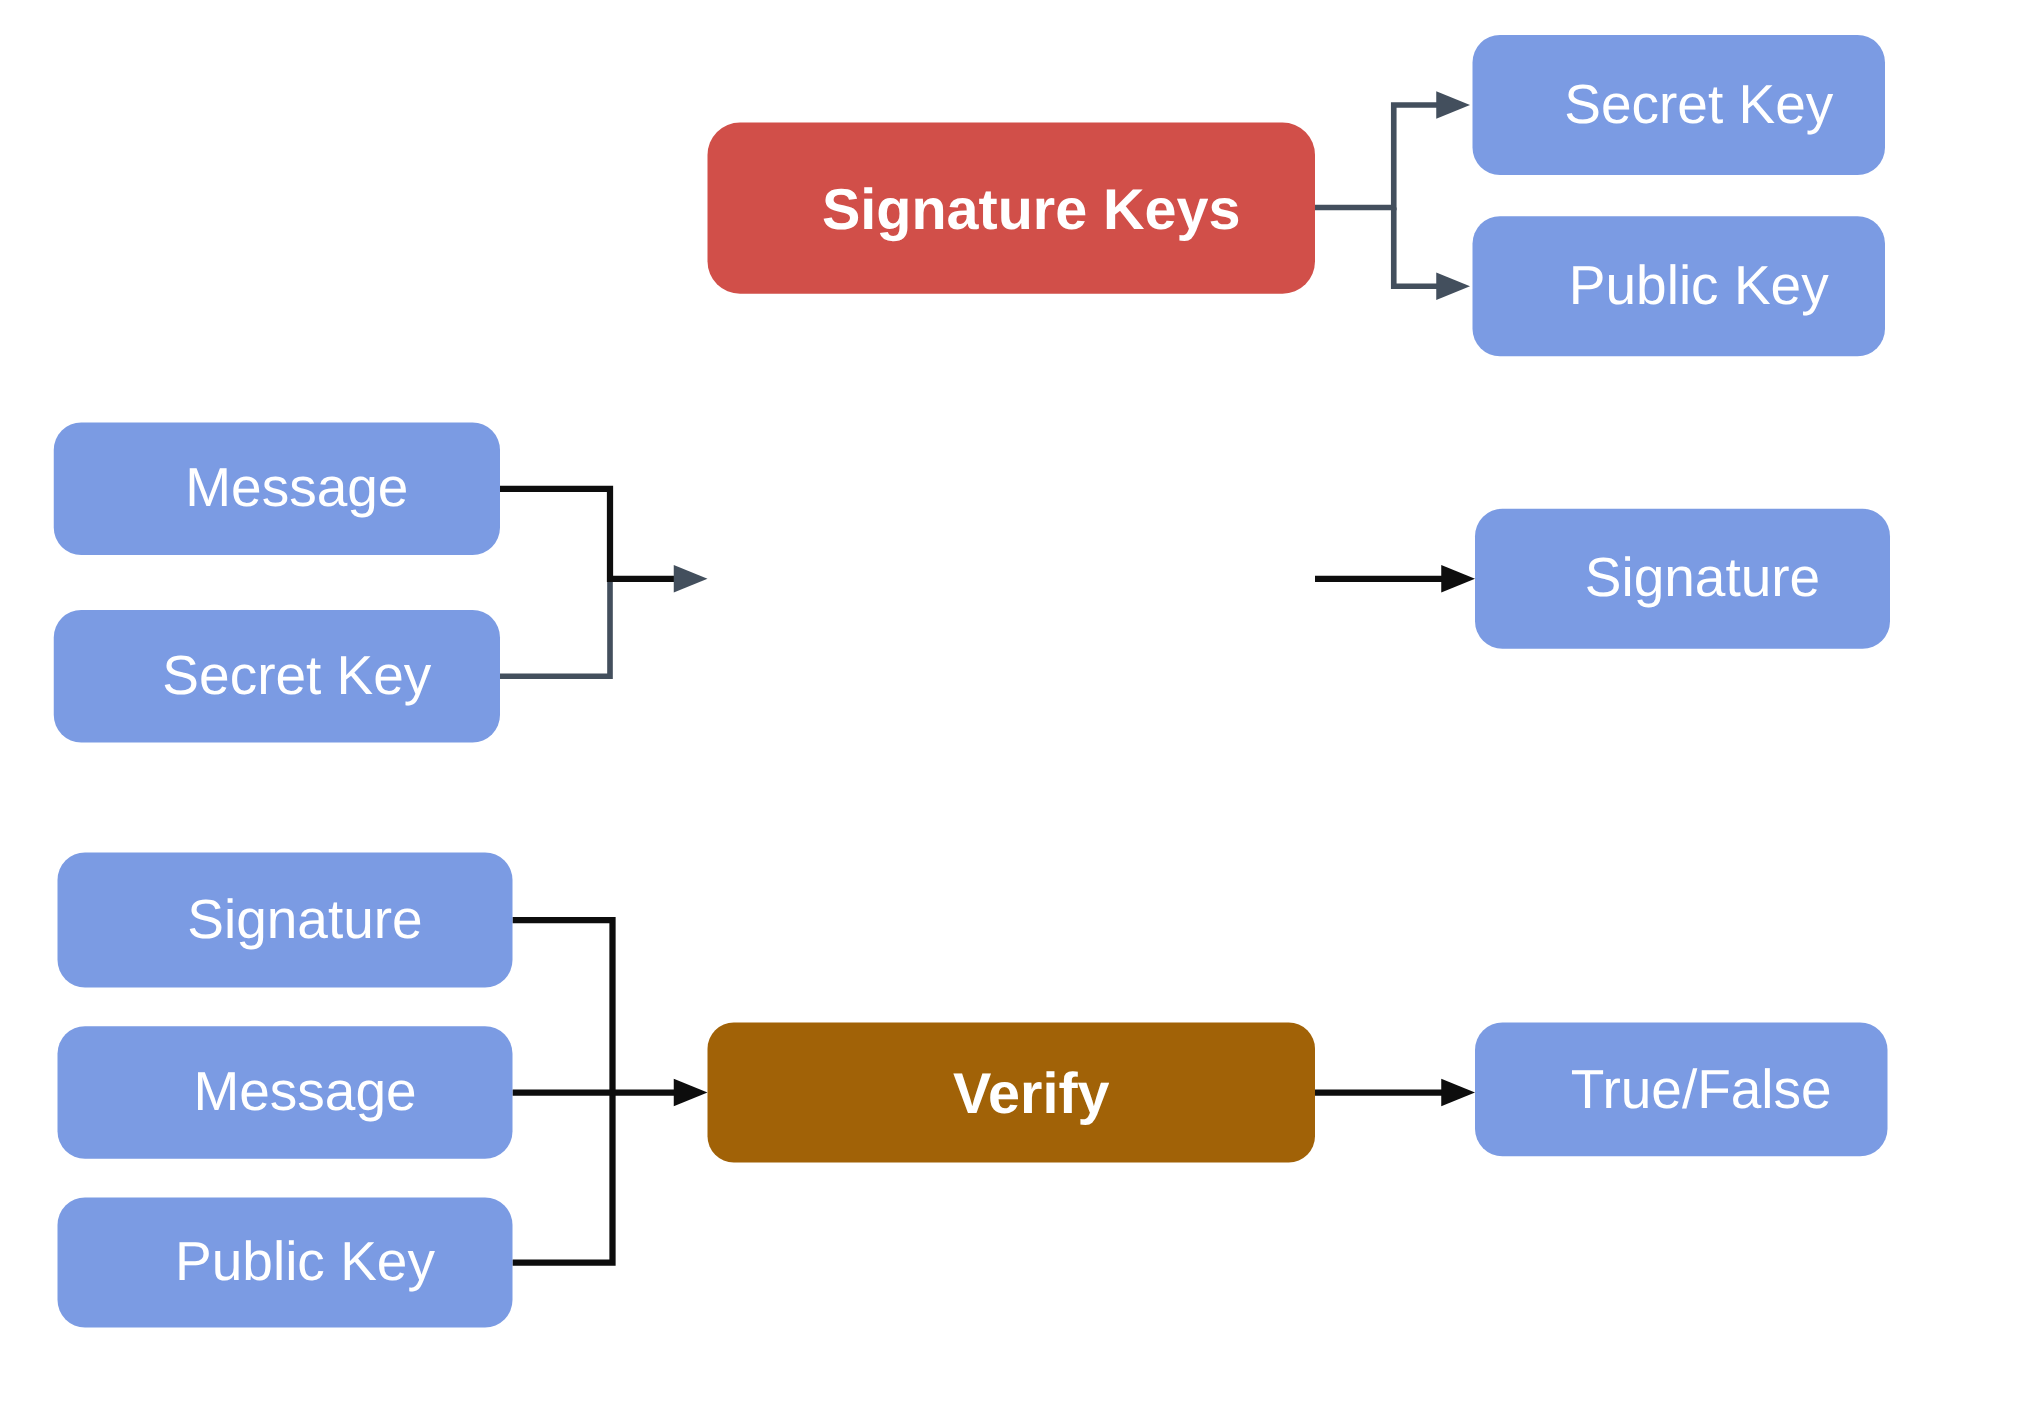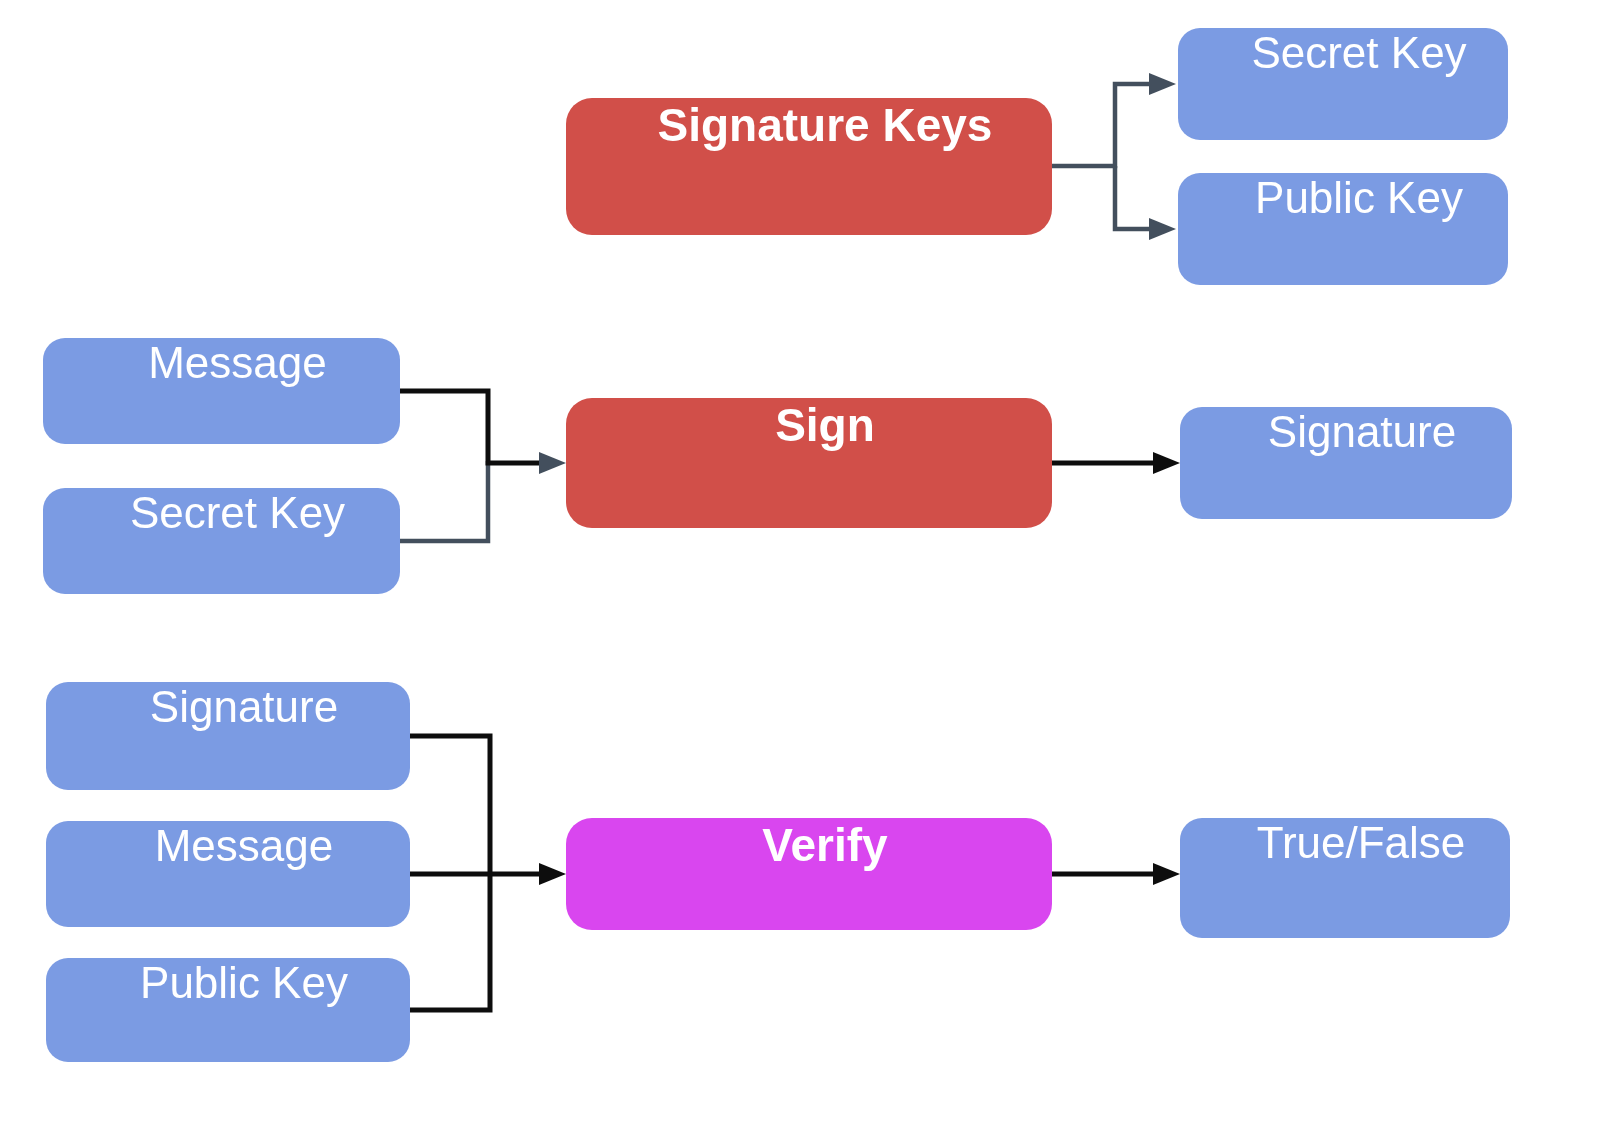--- a/index.html
+++ b/index.html
@@ -19,21 +19,21 @@
     position: absolute;
     left: 0;
     top: 0;
     width: 1618px;
     height: 1132px;
     pointer-events: none;
   }
   .node {
     position: absolute;
     display: flex;
-    align-items: flex-start;
+    align-items: center;
     justify-content: center;
     color: #ffffff;
     box-sizing: border-box;
     text-align: center;
     white-space: nowrap;
     padding-left: 32px;
   }
   .node.process {
     border-radius: 26px;
     font-size: 46px;
@@ -75,34 +75,31 @@
     </div>
     <div class="node data" style="left: 1178px; top: 173px; width: 330px; height: 112px; background: rgb(123, 155, 227); color: rgb(255, 255, 255);">
       <span>Public Key</span>
     </div>
     <div class="node data" style="left: 43px; top: 338px; width: 357px; height: 106px; background: rgb(123, 155, 227); color: rgb(255, 255, 255);">
       <span>Message</span>
     </div>
     <div class="node data" style="left: 43px; top: 488px; width: 357px; height: 106px; background: rgb(123, 155, 227); color: rgb(255, 255, 255);">
       <span>Secret Key</span>
     </div>
-    <div class="node process" style="left: 566px; top: 398px; width: 486px; height: 130px; background: rgb(209, 79, 73); color: rgb(255, 255, 255);">
-      <span>Sign</span>
-    </div>
     <div class="node data" style="left: 1180px; top: 407px; width: 332px; height: 112px; background: rgb(123, 155, 227); color: rgb(255, 255, 255);">
       <span>Signature</span>
     </div>
     <div class="node data" style="left: 46px; top: 682px; width: 364px; height: 108px; background: rgb(123, 155, 227); color: rgb(255, 255, 255);">
       <span>Signature</span>
     </div>
     <div class="node data" style="left: 46px; top: 821px; width: 364px; height: 106px; background: rgb(123, 155, 227); color: rgb(255, 255, 255);">
       <span>Message</span>
     </div>
     <div class="node data" style="left: 46px; top: 958px; width: 364px; height: 104px; background: rgb(123, 155, 227); color: rgb(255, 255, 255);">
       <span>Public Key</span>
     </div>
-    <div class="node process" style="left: 566px; top: 818px; width: 486px; height: 112px; background: #d946ef; color: rgb(255, 255, 255);">
+    <div class="node process" style="left: 566px; top: 818px; width: 486px; height: 112px; background: #a16207; color: rgb(255, 255, 255); border-radius: 21px;">
       <span>Verify</span>
     </div>
-    <div class="node data" style="left: 1180px; top: 818px; width: 330px; height: 120px; background: rgb(123, 155, 227); color: rgb(255, 255, 255);">
+    <div class="node data" style="left: 1180px; top: 818px; width: 330px; height: 107px; background: rgb(123, 155, 227); color: rgb(255, 255, 255);">
       <span>True/False</span>
     </div>
   </div>
 
 </body></html>

